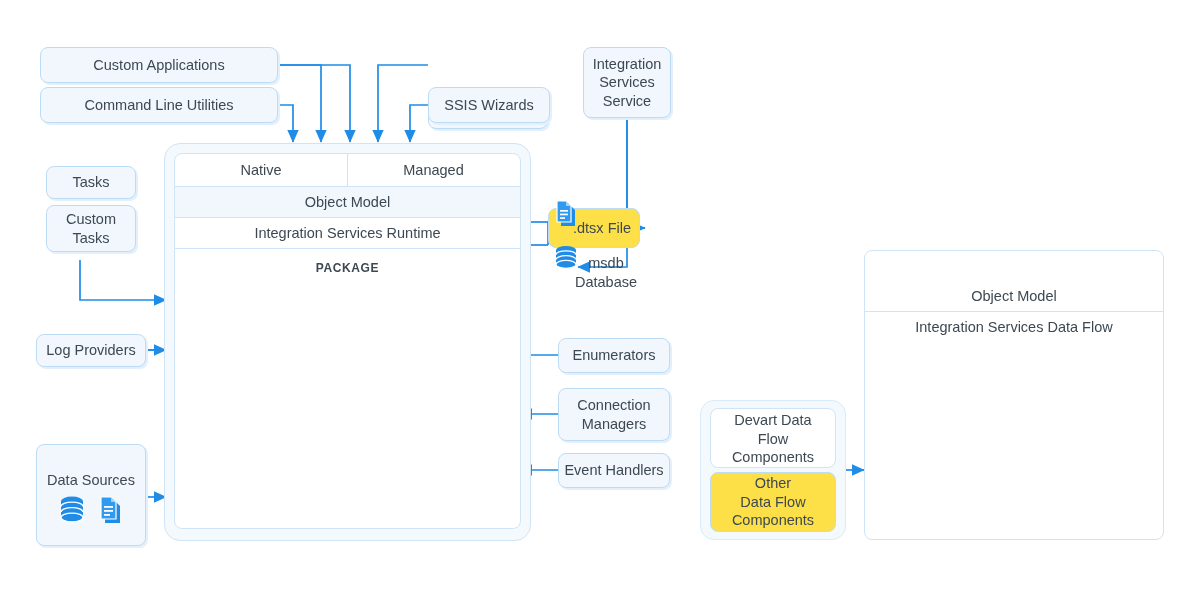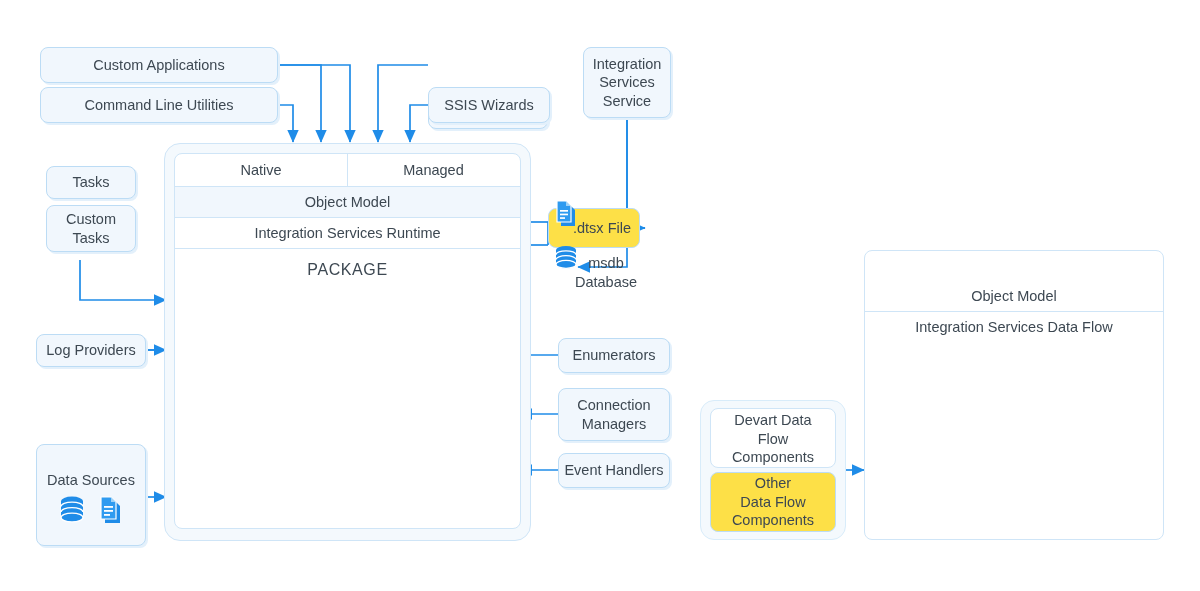--- a/index.html
+++ b/index.html
@@ -77,21 +77,21 @@
     z-index:4;
   }
   .band-sep{border-bottom:1px solid #cfe5f7;text-align:right;}
   .band-tint{background:#f1f7fd;}
   .vsep{
     position:absolute;
     width:1px;background:#cfe5f7;z-index:5;
   }
   .pkg-label{
     position:absolute;
-    font-size:16px;font-weight:normal;color:#3d4852;
+    font-size:12px;font-weight:bold;color:#3d4852;
     letter-spacing:.6px;
     z-index:5;
   }
   .dft{
     background:#bfdcf3;
     border:1px solid #5aaee8;
     font-weight:bold;
     color:#33414d;
     border-radius:8px;
     box-shadow:2px 2px 0 0 #dbecfa;

